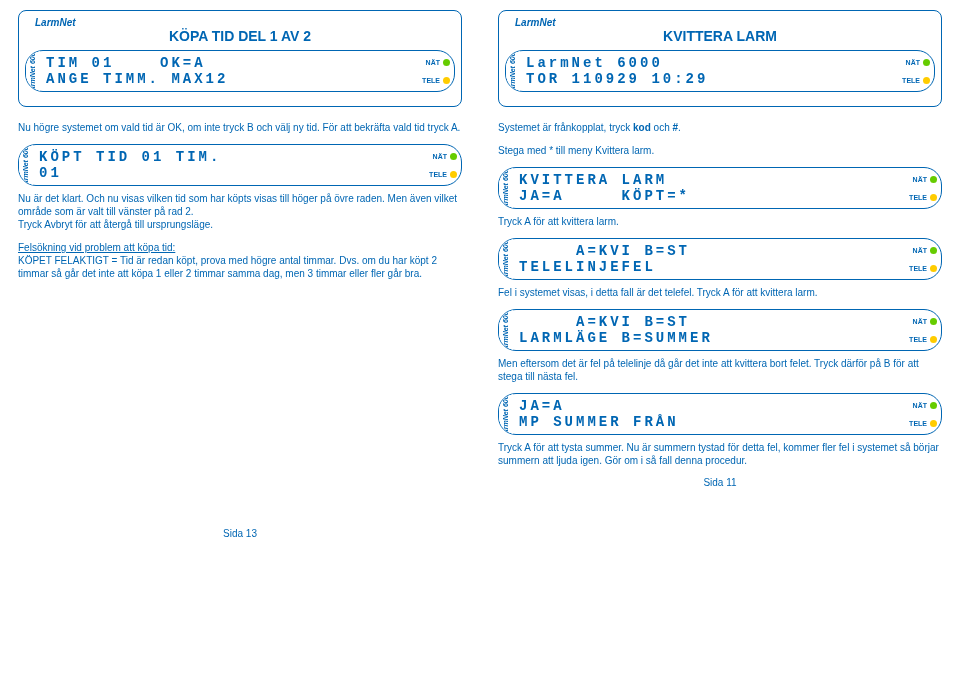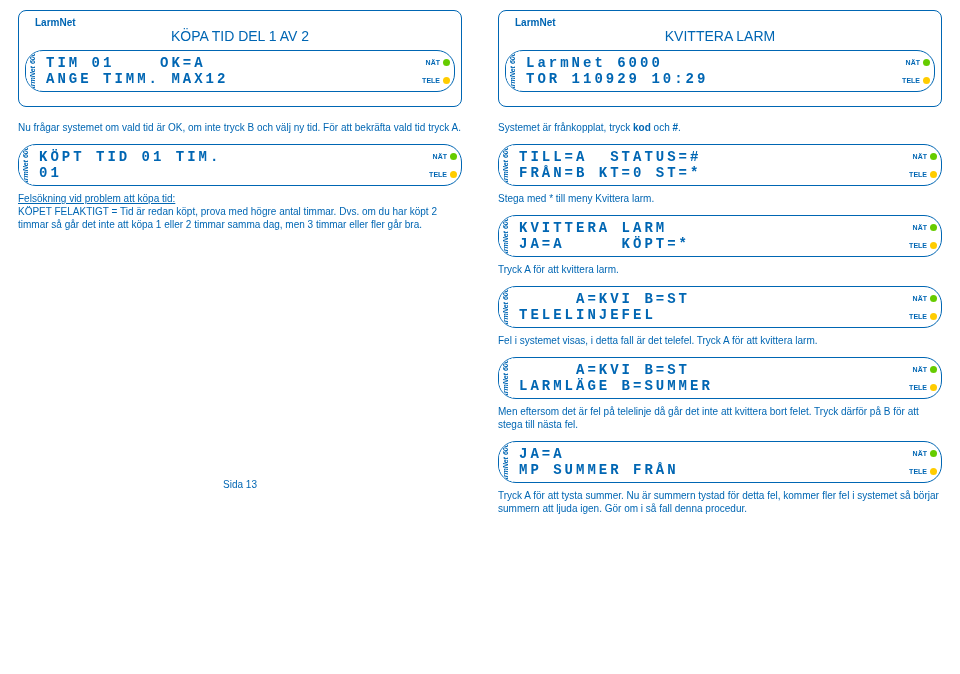--- a/index.html
+++ b/index.html
@@ -1,21 +1,21 @@
 <!DOCTYPE html>
 <html><head>
 <meta charset="utf-8">
 <style>
   * { box-sizing: border-box; margin: 0; padding: 0; }
   body { font-family: Arial, Helvetica, sans-serif; font-size: 10px; background: #fff; width: 960px; }
   .spread { display: flex; width: 960px; }
   .page { width: 480px; padding: 10px 18px 10px 18px; position: relative; }
   .fieldset { border: 1px solid #0066b3; border-radius: 8px; padding: 6px 6px 8px 6px; margin-bottom: 14px; }
-  .legend { display: inline-block; background: #fff; margin-top: -12px; margin-left: 6px; padding: 0 4px; color: #0066b3; font-weight: bold; font-size: 10px; }
-  .section-title { color: #0066b3; font-weight: normal; font-size: 14px; text-align: center; margin-bottom: 6px; }
+  .legend { display: inline-block; background: #fff; margin-top: -12px; margin-left: 6px; padding: 0 4px; color: #0066b3; font-weight: bold; font-size: 10px; font-style: italic; }
+  .section-title { color: #0066b3; font-weight: bold; font-size: 14px; text-align: center; margin-bottom: 6px; }
   .lcd { display: flex; border: 1px solid #0066b3; border-radius: 18px; margin: 6px 0 6px 0; height: 42px; align-items: stretch; overflow: hidden; }
   .lcd-brand { width: 14px; background: #fff; display: flex; align-items: center; justify-content: center; }
   .lcd-brand span { transform: rotate(-90deg); white-space: nowrap; color: #0066b3; font-weight: bold; font-size: 7px; font-style: italic; }
   .lcd-screen { flex: 1; display: flex; flex-direction: column; justify-content: center; padding: 2px 6px; }
   .lcd-line { color: #0066b3; font-family: "Courier New", monospace; font-weight: bold; font-size: 14px; letter-spacing: 3px; white-space: pre; }
   .lcd-leds { width: 40px; display: flex; flex-direction: column; justify-content: space-around; padding: 2px 4px 2px 0; }
   .led-row { display: flex; align-items: center; justify-content: flex-end; gap: 3px; }
   .led-label { color: #0066b3; font-size: 7px; font-weight: bold; }
   .led { width: 7px; height: 7px; border-radius: 50%; }
   .led-green { background: #6c0; }
@@ -48,21 +48,21 @@
               <span class="led led-green"></span>
             </div>
           <div class="led-row">
               <span class="led-label">TELE</span>
               <span class="led led-yellow"></span>
             </div>
         </div>
       </div>
     </div>
 
-    <div class="desc">Nu frågar systemet om vald tid är OK, om inte tryck B och välj ny tid. För att bekräfta vald tid tryck A.</div>
+    <div class="desc">Nu högre systemet om vald tid är OK, om inte tryck B och välj ny tid. För att bekräfta vald tid tryck A.</div>
 
     <div class="lcd">
       <div class="lcd-brand">
           <span>LarmNet 6000</span>
         </div>
       <div class="lcd-screen">
         <div class="lcd-line">KÖPT TID 01 TIM.</div>
         <div class="lcd-line">01</div>
       </div>
       <div class="lcd-leds">
@@ -70,20 +70,24 @@
             <span class="led-label">NÄT</span>
             <span class="led led-green"></span>
           </div>
         <div class="led-row">
             <span class="led-label">TELE</span>
             <span class="led led-yellow"></span>
           </div>
       </div>
     </div>
 
+    <div class="desc">
+      <span>Nu är det klart. Och nu visas vilken tid som har köpts visas till höger på övre raden. Men även vilket område som är valt till vänster på rad 2.</span><br>
+      <span>Tryck Avbryt för att återgå till ursprungsläge.</span>
+    </div>
 
     <div class="desc">
       <u>Felsökning vid problem att köpa tid:</u><br>
       <span>KÖPET FELAKTIGT = Tid är redan köpt, prova med högre antal timmar. Dvs. om du har köpt 2 timmar så går det inte att köpa 1 eller 2 timmar samma dag, men 3 timmar eller fler går bra.</span>
     </div>
 
     <div style="height:230px"></div>
 
     <div class="footer">Sida 13</div>
   </div>
@@ -109,39 +113,20 @@
           <div class="led-row">
               <span class="led-label">TELE</span>
               <span class="led led-yellow"></span>
             </div>
         </div>
       </div>
     </div>
 
     <div class="desc">Systemet är frånkopplat, tryck <b>kod</b> och <b>#</b>.</div>
 
-    <div class="lcd">
-      <div class="lcd-brand">
-          <span>LarmNet 6000</span>
-        </div>
-      <div class="lcd-screen">
-        <div class="lcd-line">TILL=A  STATUS=#</div>
-        <div class="lcd-line">FRÅN=B KT=0 ST=*</div>
-      </div>
-      <div class="lcd-leds">
-        <div class="led-row">
-            <span class="led-label">NÄT</span>
-            <span class="led led-green"></span>
-          </div>
-        <div class="led-row">
-            <span class="led-label">TELE</span>
-            <span class="led led-yellow"></span>
-          </div>
-      </div>
-    </div>
 
     <div class="desc">Stega med * till meny Kvittera larm.</div>
 
     <div class="lcd">
       <div class="lcd-brand">
           <span>LarmNet 6000</span>
         </div>
       <div class="lcd-screen">
         <div class="lcd-line">KVITTERA LARM</div>
         <div class="lcd-line">JA=A     KÖPT=*</div>
@@ -219,15 +204,16 @@
           </div>
         <div class="led-row">
             <span class="led-label">TELE</span>
             <span class="led led-yellow"></span>
           </div>
       </div>
     </div>
 
     <div class="desc">Tryck A för att tysta summer. Nu är summern tystad för detta fel, kommer fler fel i systemet så börjar summern att ljuda igen. Gör om i så fall denna procedur.</div>
 
+    <div class="footer">Sida 11</div>
   </div>
 
 </div>
 
 </body></html>

